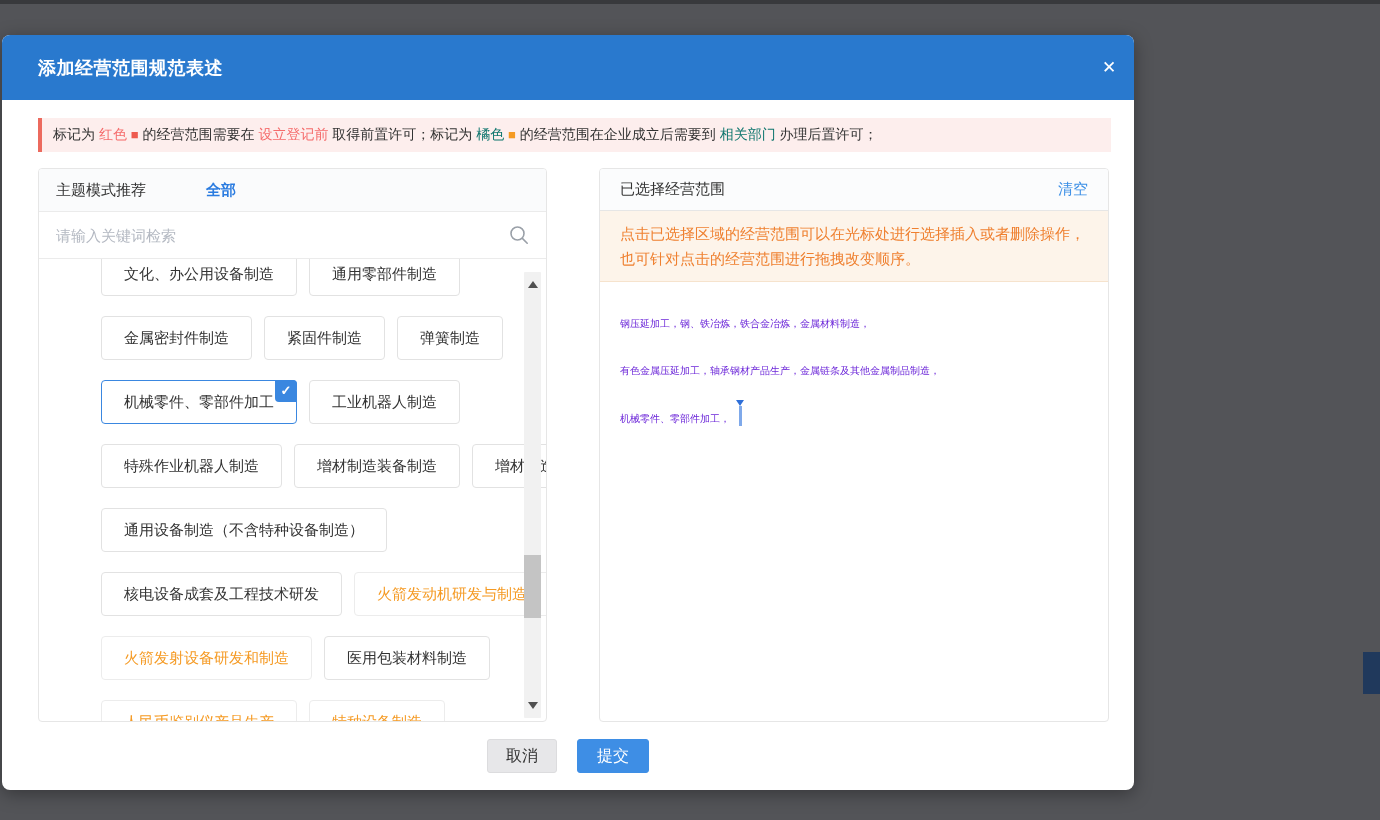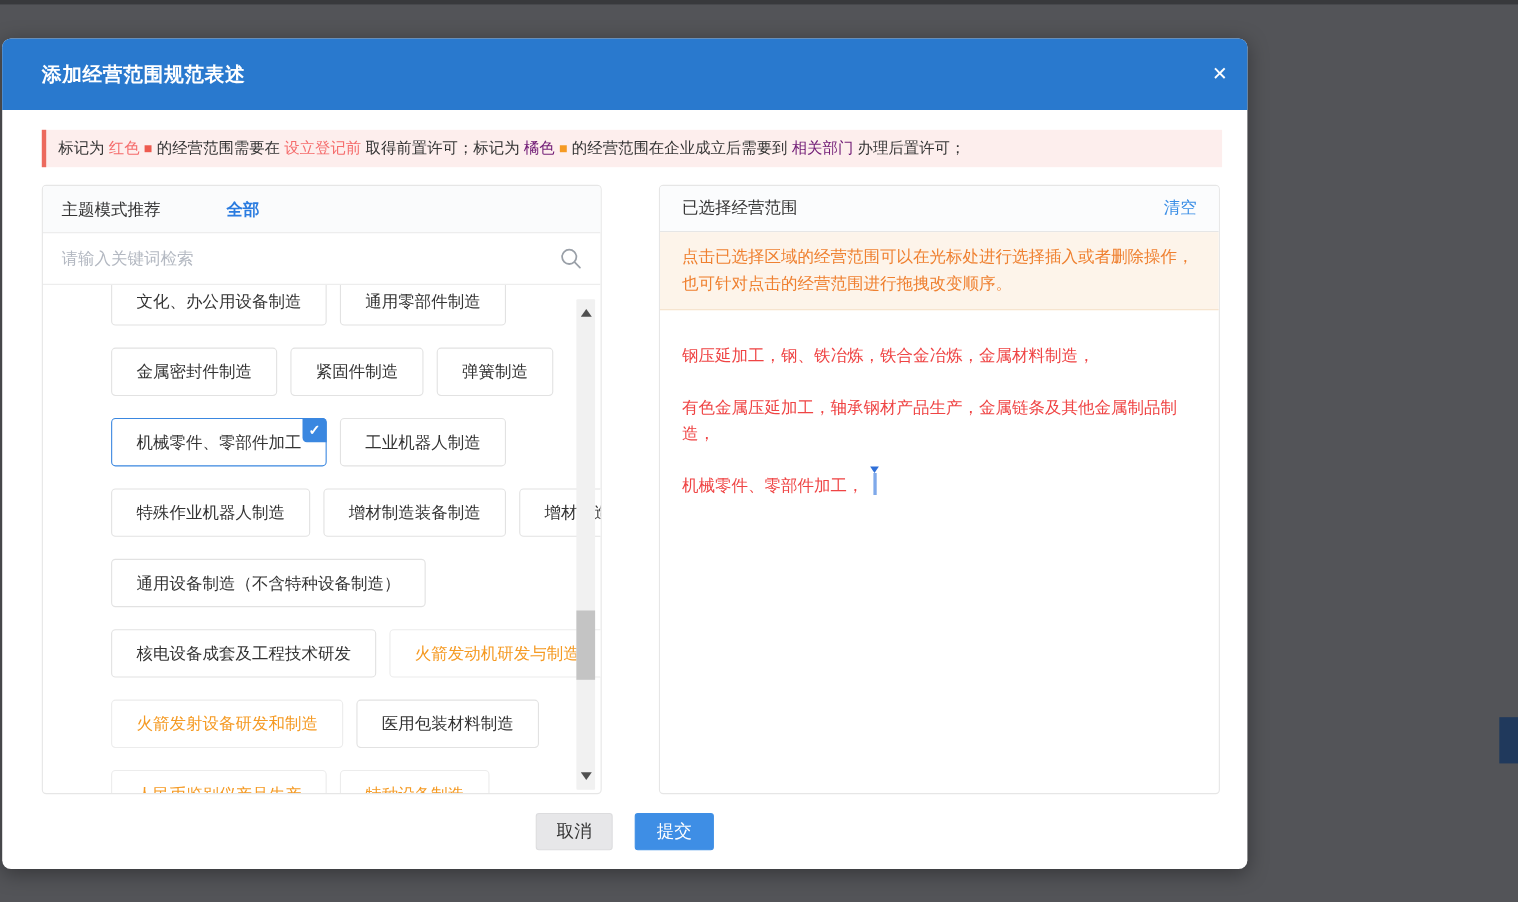--- a/index.html
+++ b/index.html
@@ -30,21 +30,21 @@
 
   
   .alert-bar {
     margin:18px 23px 0 36px; height:34px; background:#fdeeed;
     border-left:4px solid #ec6a5e; display:flex; align-items:center;
     padding-left:11px; font-size:14px; color:#333; white-space:nowrap; overflow:hidden;
   }
   .seg-normal { color:#333; }
   .seg-red { color:#f56c6c; }
   .seg-red-square { color:#ee5a4f; font-size:13px; }
-  .seg-orange { color:#701a75;text-align:center; }
+  .seg-orange { color:#0f766e;text-align:center; }
   .seg-orange-square { color:#f59a23; font-size:13px; }
 
   
   .main { margin:16px 25px 0 36px; display:flex; gap:52px; height:554px; }
   .panel { border:1px solid #e6e6e6; border-radius:4px; background:#fff; display:flex; flex-direction:column; overflow:hidden; }
   .panel.left { width:623px; }
   .panel.right { width:624px; }
 
   
   .tabs-row { height:43px; background:#fafbfc; border-bottom:1px solid #ebebeb; display:flex; align-items:center; padding-left:17px; }
@@ -85,21 +85,21 @@
 
   
   .rp-header { height:42px; background:#fbfcfd; border-bottom:1px solid #e6e6e6; display:flex; align-items:center; padding:0 20px; }
   .rp-title { font-size:15px; color:#333; flex:1; }
   .rp-clear { font-size:15px; color:#3a8ee6; cursor:pointer; }
   .rp-notice {
     background:#fdf4ea; border-bottom:1px solid #f6e3cd; color:#ef8030;
     font-size:15px; line-height:25px; padding:10px 20px;
   }
   .rp-content { flex:1; padding:30px 20px 20px 20px; overflow:hidden; }
-  .scope-line { font-size:15px; color:#ef4444; line-height:24px; margin-bottom:23px; cursor:pointer; }
+  .scope-line { font-size:10px; color:#6d28d9; line-height:24px; margin-bottom:23px; cursor:pointer; }
   .caret { display:inline-block; width:3px; height:20px; background:#7fa9ea; margin-left:9px; vertical-align:-4px; position:relative; }
   .caret::before {
     content:""; position:absolute; top:-6px; left:-3px;
     border-left:4.5px solid transparent; border-right:4.5px solid transparent;
     border-top:6px solid #2f6fd8;
   }
 
   
   .modal-footer { flex:1; display:flex; align-items:center; justify-content:center; gap:20px; }
   .btn-cancel {

